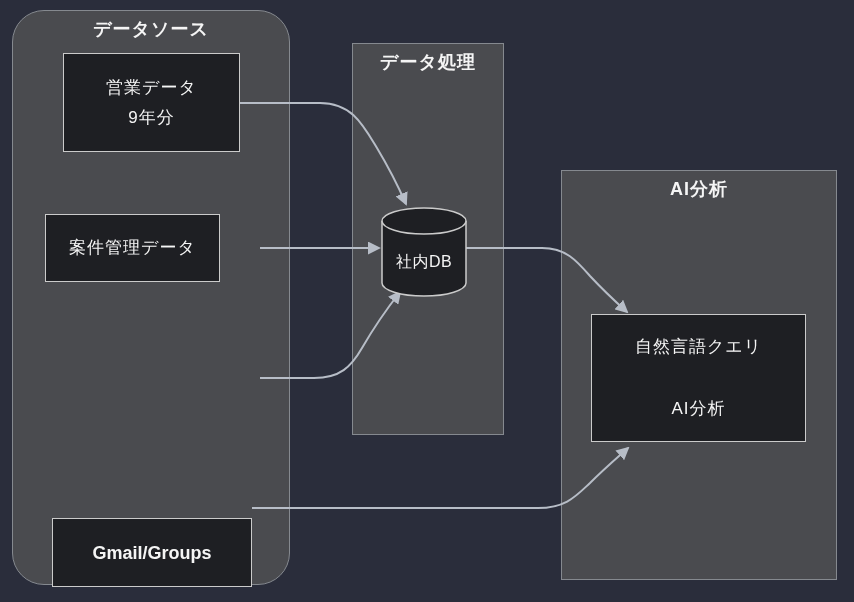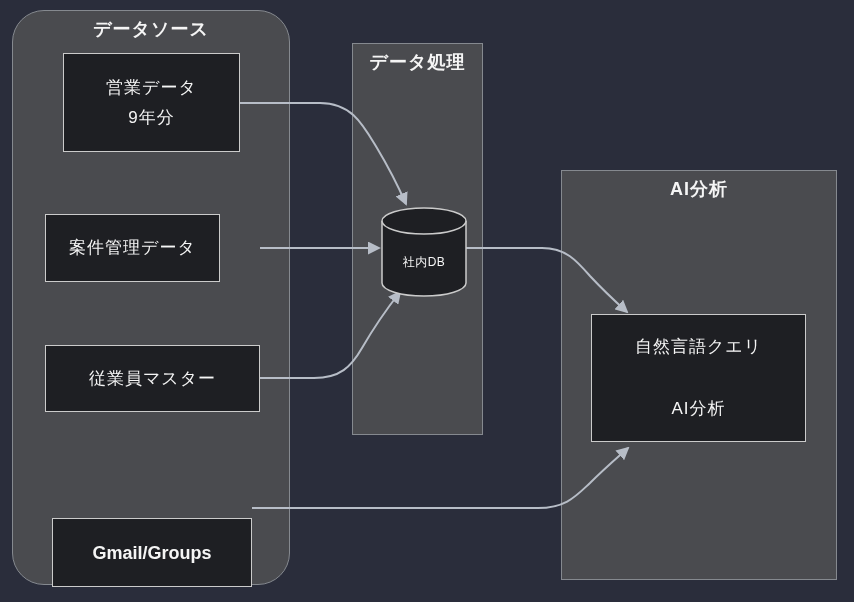--- a/index.html
+++ b/index.html
@@ -33,21 +33,21 @@
     top: 6px;
     left: 0;
     right: 0;
     text-align: center;
     font-size: 18px;
     font-weight: 700;
     color: var(--c-text);
     letter-spacing: 1px;
   }
   .cluster-sources   { left: 12px;  top: 10px;  width: 278px; height: 575px; border-radius: 32px; }
-  .cluster-processing{ left: 352px; top: 43px;  width: 131px; height: 392px; }
+  .cluster-processing{ left: 352px; top: 43px;  width: 152px; height: 392px; }
   .cluster-analysis  { left: 561px; top: 170px; width: 276px; height: 410px; }
 
   .node {
     position: absolute;
     background: var(--c-node_fill);
     border: 1.5px solid var(--c-node_border);
     color: var(--c-text);
     display: flex;
     flex-direction: column;
     align-items: center;
@@ -67,21 +67,21 @@
   .db-label {
     position: absolute;
     left: 382px;
     top: 248px;
     width: 84px;
     height: 28px;
     display: flex;
     align-items: center;
     justify-content: center;
     color: var(--c-text);
-    font-size: 12px;
+    font-size: 16px;
     letter-spacing: 0.5px;
   }
   svg.overlay {
     position: absolute;
     left: 0;
     top: 0;
     width: 854px;
     height: 602px;
     pointer-events: none;
   }
@@ -112,23 +112,20 @@
 
   <div class="node node-sales">
     <span>営業データ</span>
     <span>9年分</span>
   </div>
 
   <div class="node node-projects">
     <span>案件管理データ</span>
   </div>
 
-  <div class="node node-employees">
-    <span>従業員マスター</span>
-  </div>
 
   <div class="node node-gmail">
     <span>Gmail/Groups</span>
   </div>
 
   <div class="node node-ai">
     <span>自然言語クエリ</span>
     <span>AI分析</span>
   </div>
 

